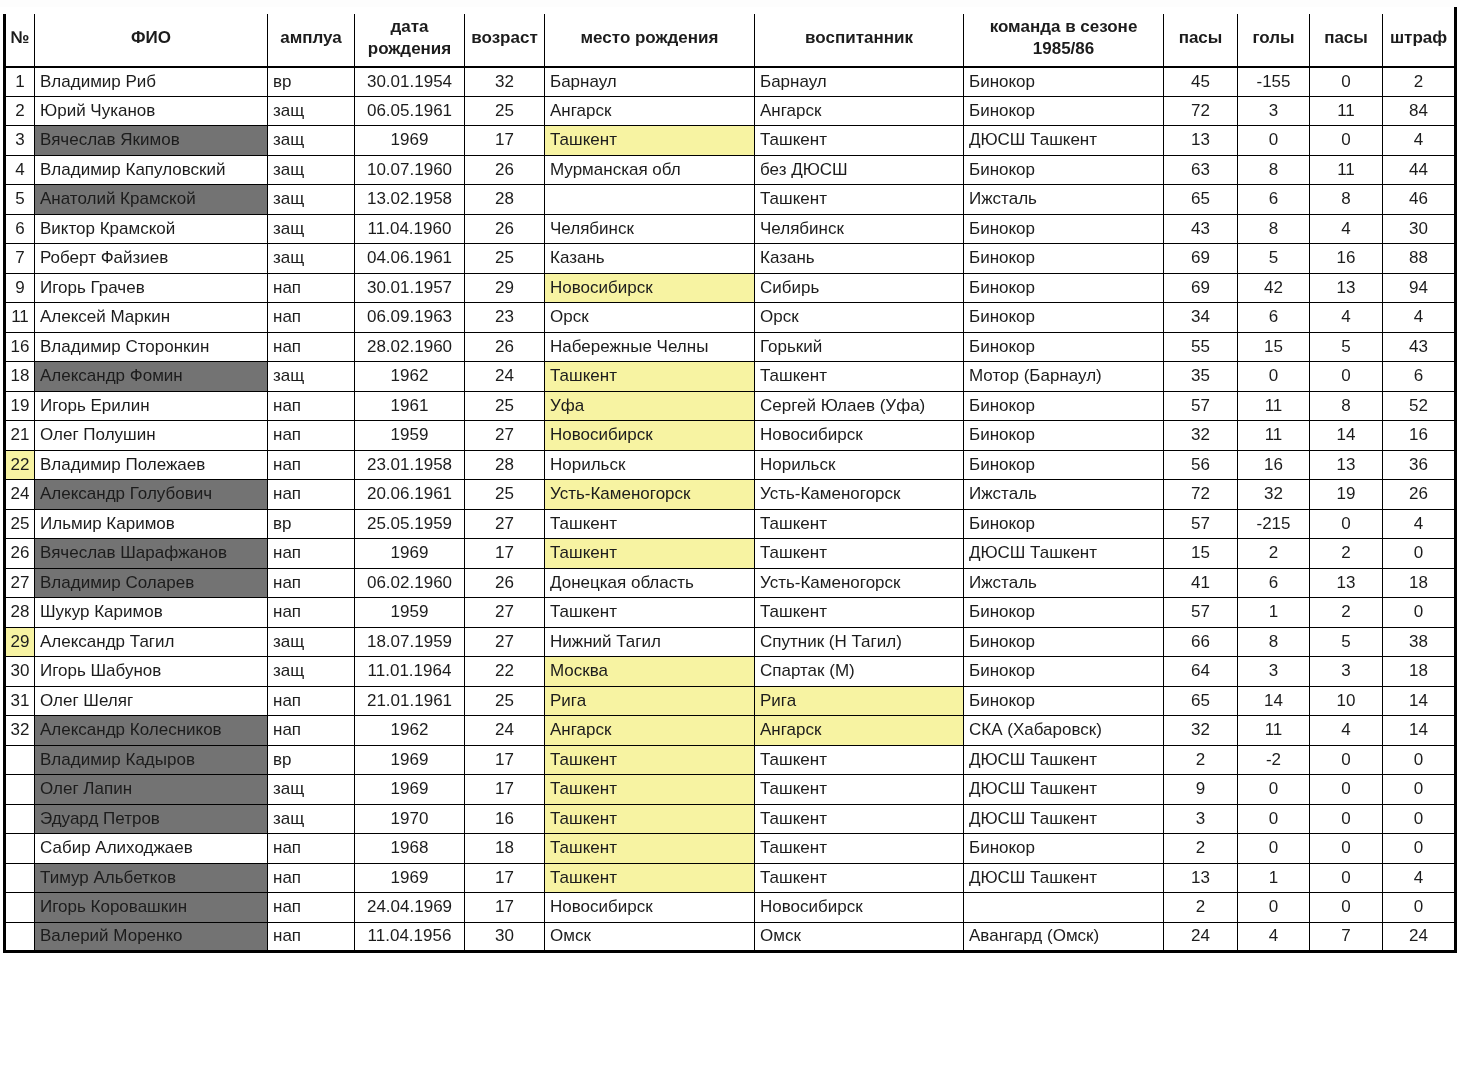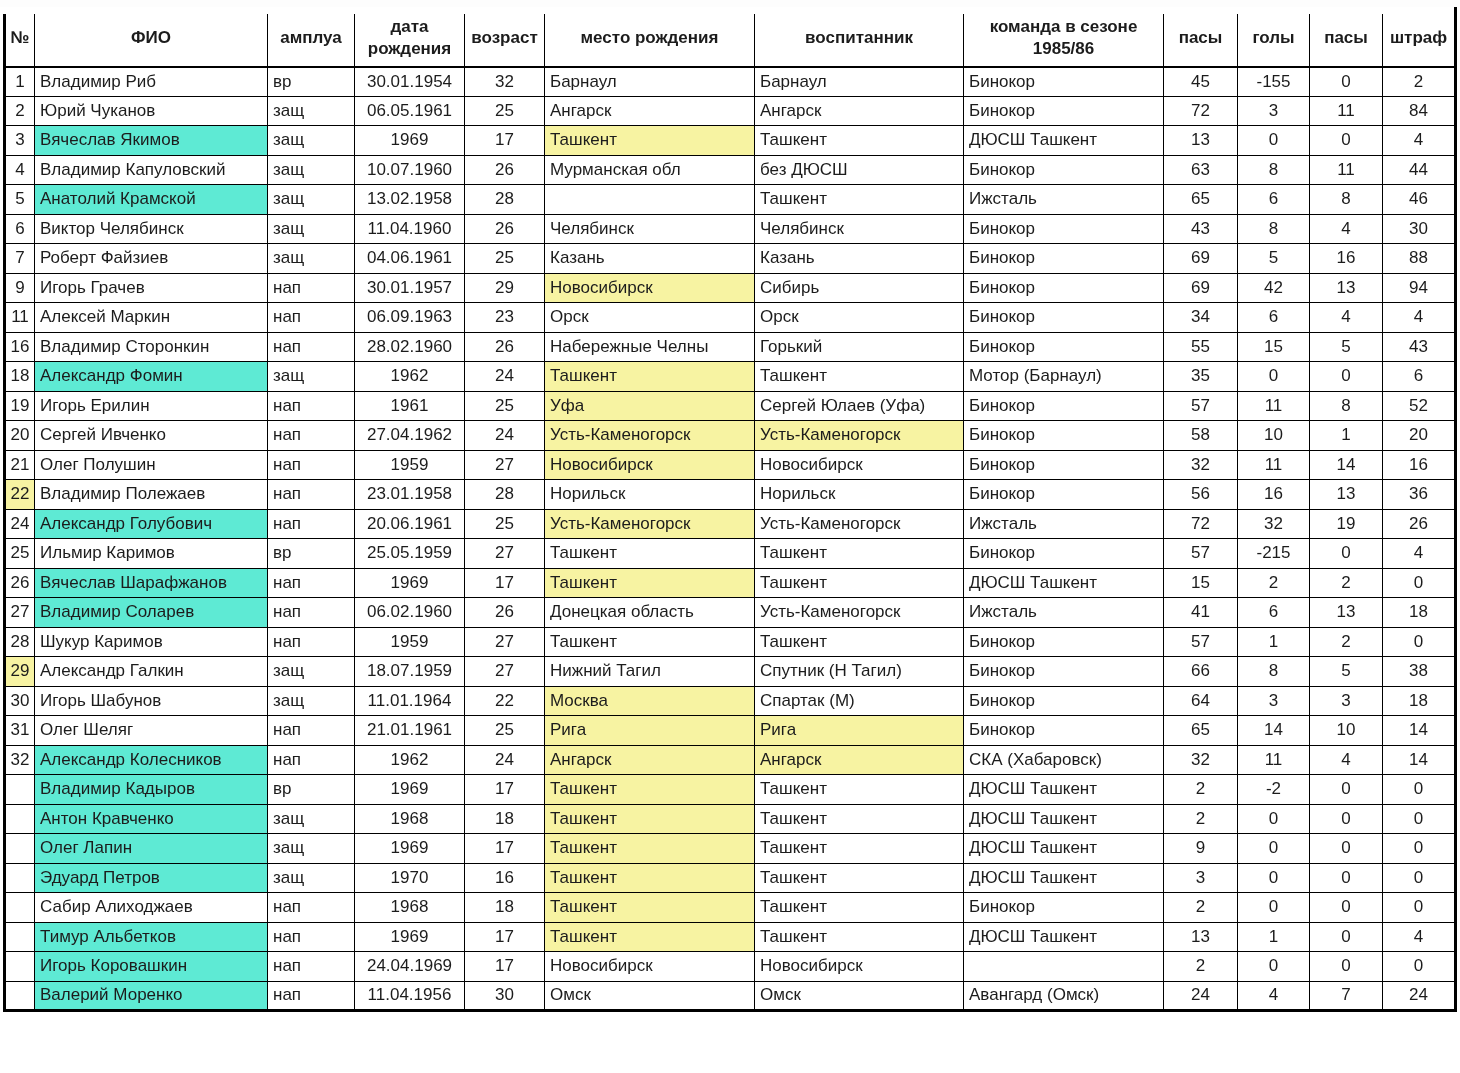--- a/index.html
+++ b/index.html
@@ -8,21 +8,21 @@
   table.roster{border-collapse:collapse;table-layout:fixed;margin:7px 0 0 3px;
     border:3px solid #000;background:#fff;}
   th,td{border:1.5px solid #000;color:#1c1c1c;overflow:hidden;white-space:nowrap;
     box-sizing:border-box;}
   thead th{height:58px;font-size:17px;font-weight:bold;text-align:center;vertical-align:middle;
     line-height:1.3;white-space:normal;padding:0 2px;border-bottom:2.5px solid #000;}
   tbody td{height:29.5px;font-size:17px;padding:0 5px;vertical-align:middle;}
   .c-num{text-align:center;padding:0 2px;}
   .c-name,.c-pos,.c-birthplace,.c-trainee,.c-team{text-align:left;}
   .c-dob,.c-age,.c-games,.c-goals,.c-assists,.c-penalty{text-align:center;}
-  .hl-green{background:#5eead4;}
+  .hl-green{background:#737373;}
   .hl-yellow{background:#f7f3a2;}
   
   .top-stub{position:absolute;top:0;left:3px;width:1451px;height:7px;background:#fff;}
 </style>
 </head>
 <body>
 
 <div class="sheet">
   <div class="top-stub"></div>
   <table class="roster">
@@ -122,21 +122,21 @@
           <td class="c-birthplace"></td>
           <td class="c-trainee">Ташкент</td>
           <td class="c-team">Ижсталь</td>
           <td class="c-games">65</td>
           <td class="c-goals">6</td>
           <td class="c-assists">8</td>
           <td class="c-penalty">46</td>
         </tr>
         <tr>
           <td class="c-num">6</td>
-          <td class="c-name">Виктор Челябинск</td>
+          <td class="c-name">Виктор Крамской</td>
           <td class="c-pos">защ</td>
           <td class="c-dob">11.04.1960</td>
           <td class="c-age">26</td>
           <td class="c-birthplace">Челябинск</td>
           <td class="c-trainee">Челябинск</td>
           <td class="c-team">Бинокор</td>
           <td class="c-games">43</td>
           <td class="c-goals">8</td>
           <td class="c-assists">4</td>
           <td class="c-penalty">30</td>
@@ -217,34 +217,20 @@
           <td class="c-pos">нап</td>
           <td class="c-dob">1961</td>
           <td class="c-age">25</td>
           <td class="c-birthplace hl-yellow">Уфа</td>
           <td class="c-trainee">Сергей Юлаев (Уфа)</td>
           <td class="c-team">Бинокор</td>
           <td class="c-games">57</td>
           <td class="c-goals">11</td>
           <td class="c-assists">8</td>
           <td class="c-penalty">52</td>
-        </tr>
-        <tr>
-          <td class="c-num">20</td>
-          <td class="c-name">Сергей Ивченко</td>
-          <td class="c-pos">нап</td>
-          <td class="c-dob">27.04.1962</td>
-          <td class="c-age">24</td>
-          <td class="c-birthplace hl-yellow">Усть-Каменогорск</td>
-          <td class="c-trainee hl-yellow">Усть-Каменогорск</td>
-          <td class="c-team">Бинокор</td>
-          <td class="c-games">58</td>
-          <td class="c-goals">10</td>
-          <td class="c-assists">1</td>
-          <td class="c-penalty">20</td>
         </tr>
         <tr>
           <td class="c-num">21</td>
           <td class="c-name">Олег Полушин</td>
           <td class="c-pos">нап</td>
           <td class="c-dob">1959</td>
           <td class="c-age">27</td>
           <td class="c-birthplace hl-yellow">Новосибирск</td>
           <td class="c-trainee">Новосибирск</td>
           <td class="c-team">Бинокор</td>
@@ -332,21 +318,21 @@
           <td class="c-birthplace">Ташкент</td>
           <td class="c-trainee">Ташкент</td>
           <td class="c-team">Бинокор</td>
           <td class="c-games">57</td>
           <td class="c-goals">1</td>
           <td class="c-assists">2</td>
           <td class="c-penalty">0</td>
         </tr>
         <tr>
           <td class="c-num hl-yellow">29</td>
-          <td class="c-name">Александр Галкин</td>
+          <td class="c-name">Александр Тагил</td>
           <td class="c-pos">защ</td>
           <td class="c-dob">18.07.1959</td>
           <td class="c-age">27</td>
           <td class="c-birthplace">Нижний Тагил</td>
           <td class="c-trainee">Спутник (Н Тагил)</td>
           <td class="c-team">Бинокор</td>
           <td class="c-games">66</td>
           <td class="c-goals">8</td>
           <td class="c-assists">5</td>
           <td class="c-penalty">38</td>
@@ -402,34 +388,20 @@
           <td class="c-birthplace hl-yellow">Ташкент</td>
           <td class="c-trainee">Ташкент</td>
           <td class="c-team">ДЮСШ Ташкент</td>
           <td class="c-games">2</td>
           <td class="c-goals">-2</td>
           <td class="c-assists">0</td>
           <td class="c-penalty">0</td>
         </tr>
         <tr>
           <td class="c-num"></td>
-          <td class="c-name hl-green">Антон Кравченко</td>
-          <td class="c-pos">защ</td>
-          <td class="c-dob">1968</td>
-          <td class="c-age">18</td>
-          <td class="c-birthplace hl-yellow">Ташкент</td>
-          <td class="c-trainee">Ташкент</td>
-          <td class="c-team">ДЮСШ Ташкент</td>
-          <td class="c-games">2</td>
-          <td class="c-goals">0</td>
-          <td class="c-assists">0</td>
-          <td class="c-penalty">0</td>
-        </tr>
-        <tr>
-          <td class="c-num"></td>
           <td class="c-name hl-green">Олег Лапин</td>
           <td class="c-pos">защ</td>
           <td class="c-dob">1969</td>
           <td class="c-age">17</td>
           <td class="c-birthplace hl-yellow">Ташкент</td>
           <td class="c-trainee">Ташкент</td>
           <td class="c-team">ДЮСШ Ташкент</td>
           <td class="c-games">9</td>
           <td class="c-goals">0</td>
           <td class="c-assists">0</td>

